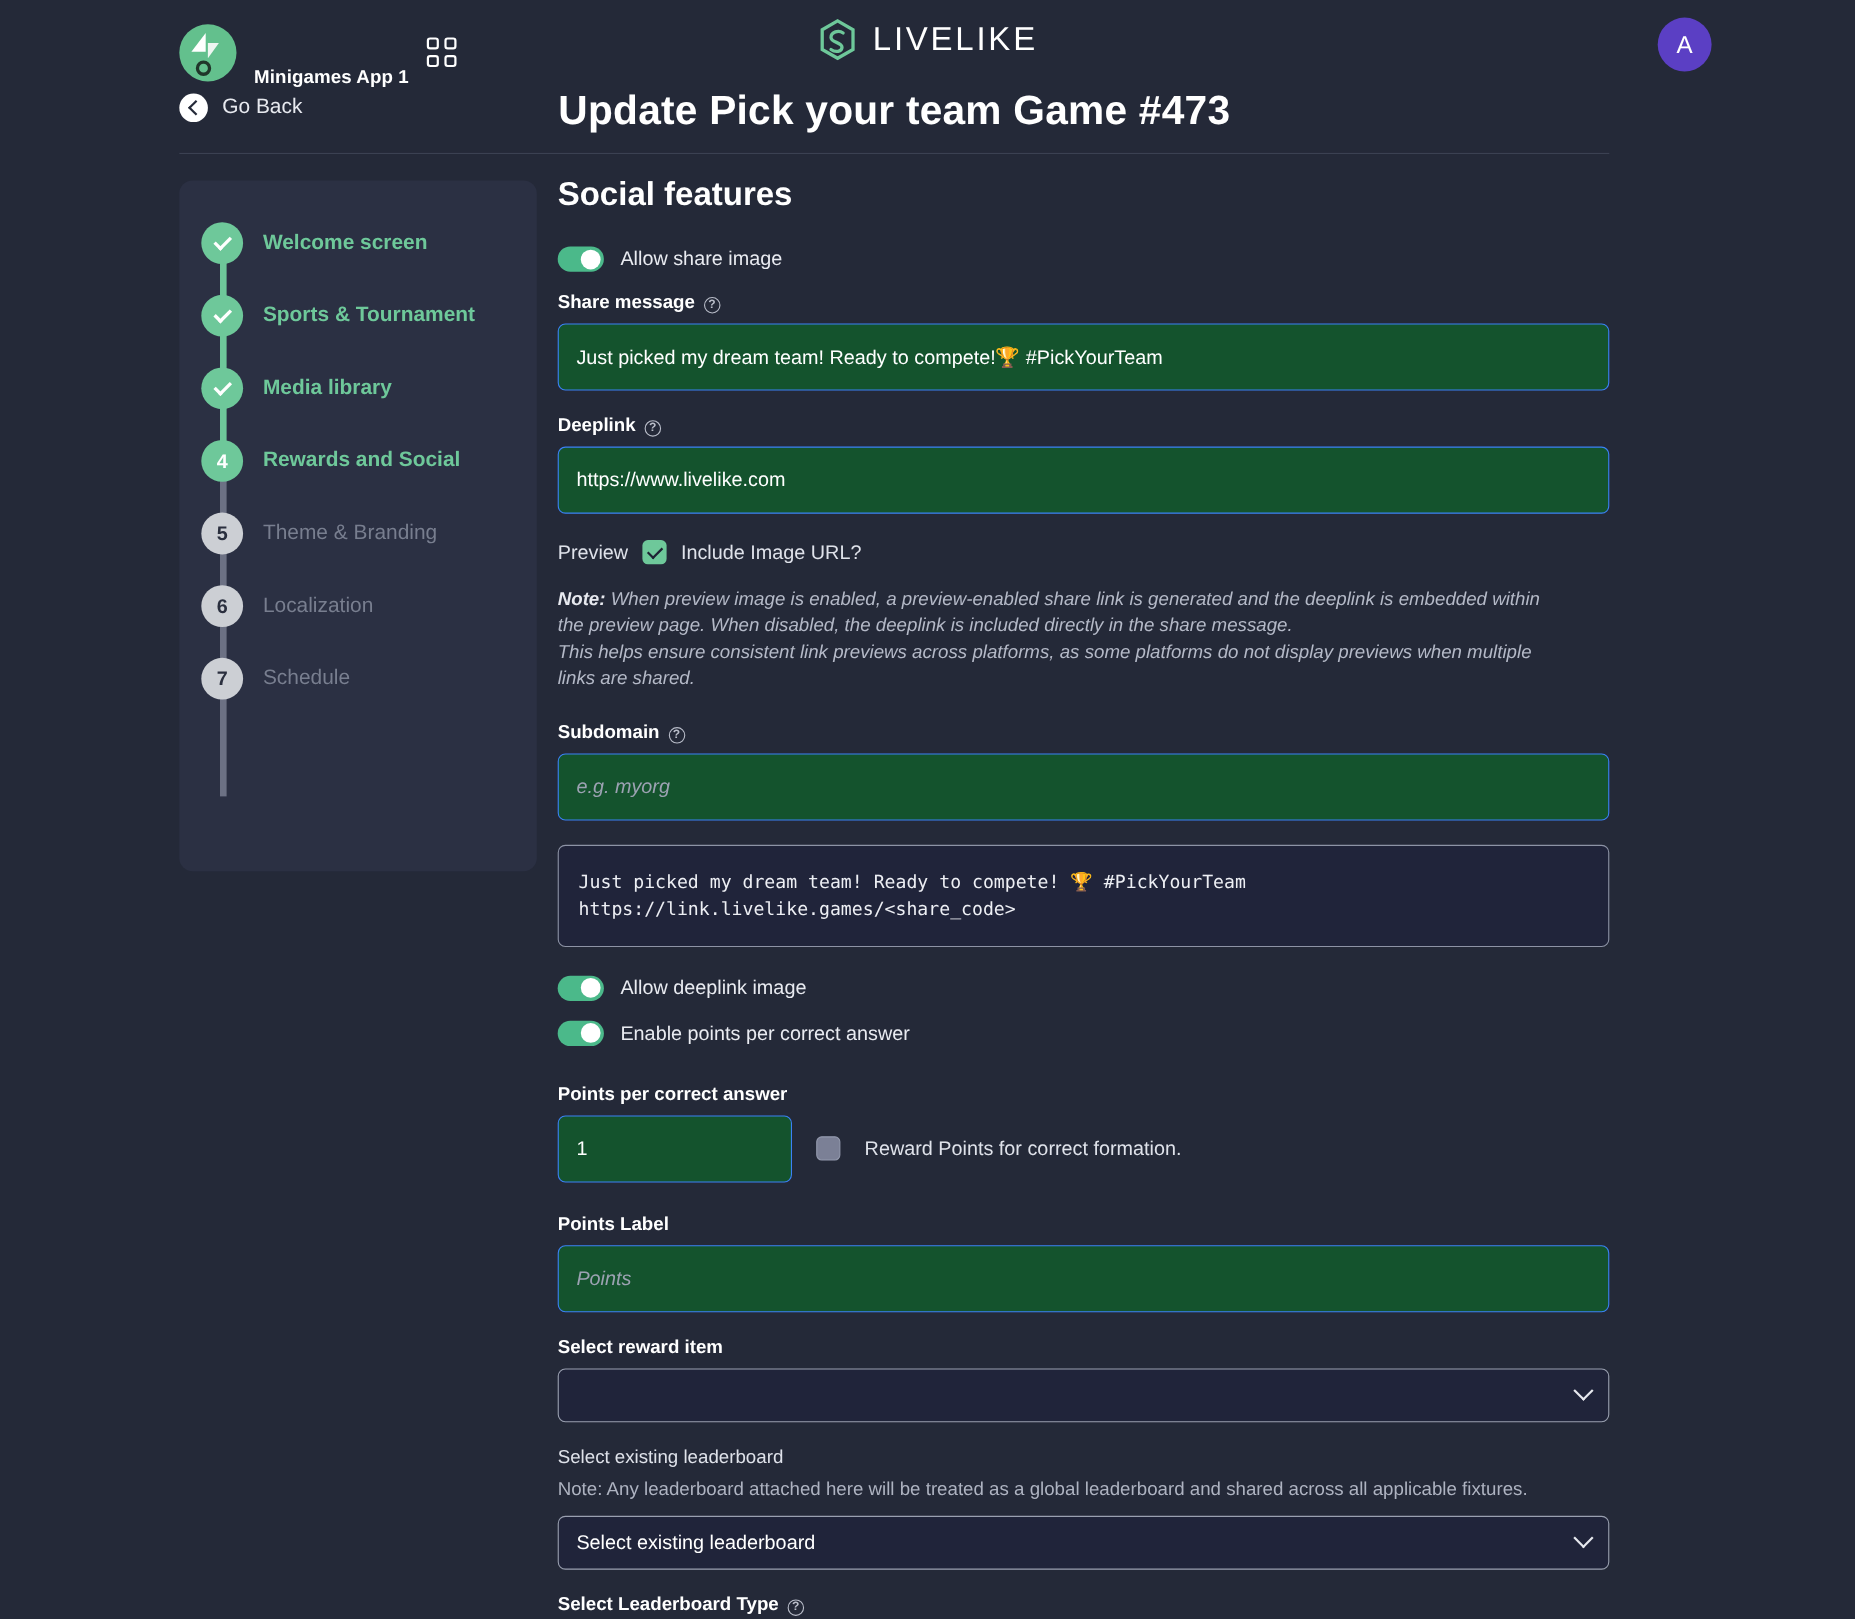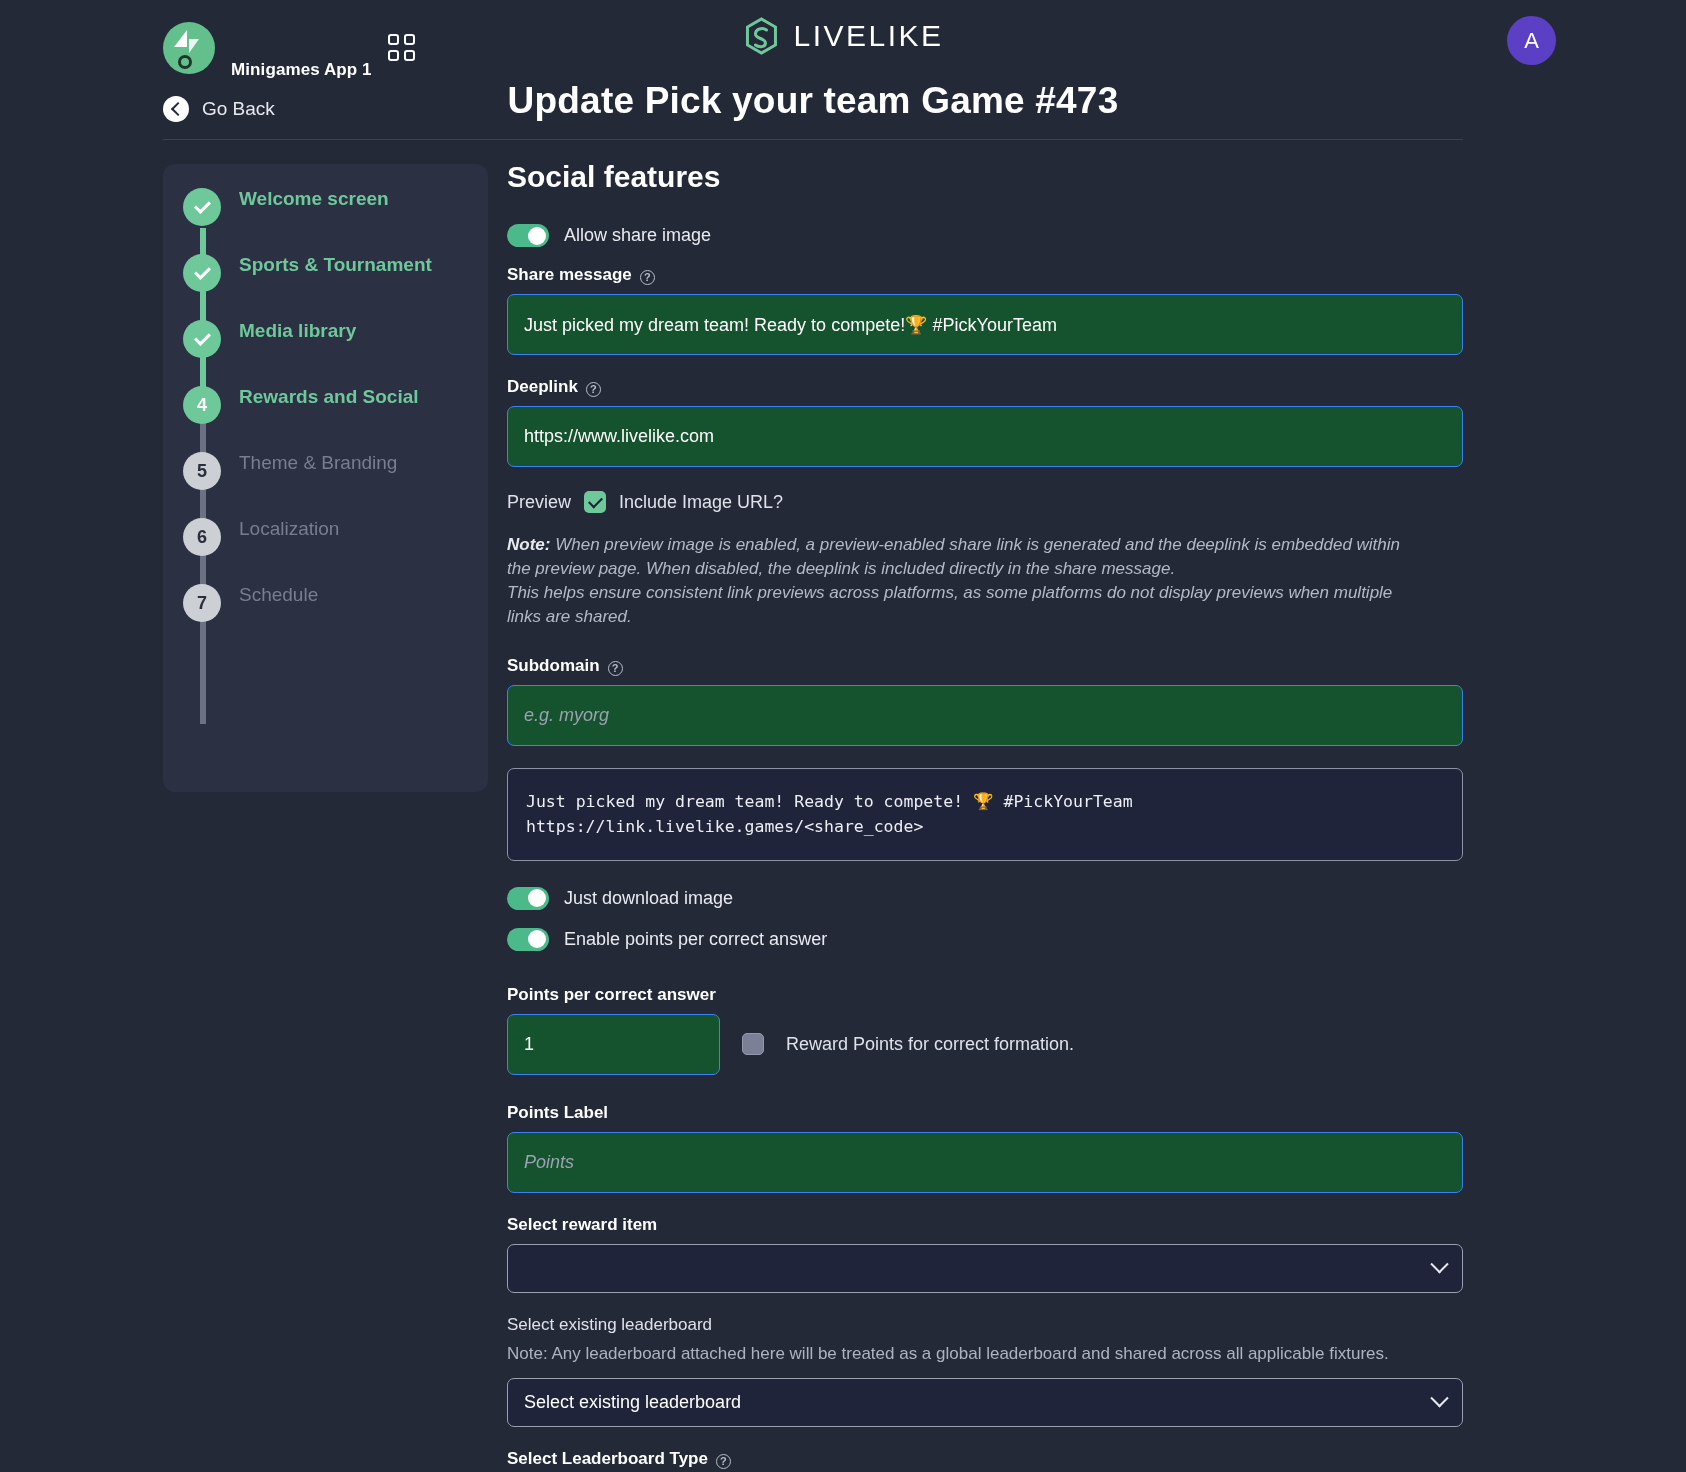--- a/index.html
+++ b/index.html
@@ -77,21 +77,21 @@
     background: #5b3fc4; color: #ffffff;
     display: flex; align-items: center; justify-content: center;
     font-size: 22px; font-weight: 400;
   }
 
   
   .subheader {
     position: absolute; left: 163px; top: 80px; width: 1300px; height: 60px;
   }
   .go-back {
-    position: absolute; left: 0; top: 16px;
+    position: absolute; left: 0; top: 5px;
     display: flex; align-items: center; gap: 13px;
     cursor: pointer;
   }
   .back-circle {
     width: 26px; height: 26px; border-radius: 50%;
     background: #ffffff; position: relative;
   }
   .back-circle:after {
     content: ''; position: absolute;
     left: 10px; top: 8px;
@@ -116,21 +116,21 @@
   
   .sidebar {
     position: absolute; left: 163px; top: 164px;
     width: 325px; height: 628px;
     background: #2b3043; border-radius: 12px;
     padding-top: 24px;
   }
   .step-list { position: relative; padding-left: 20px; }
   .step {
     position: relative;
-    display: flex; align-items: flex-start; gap: 18px;
+    display: flex; align-items: center; gap: 18px;
     height: 66px;
     cursor: pointer;
   }
   .step-marker {
     position: relative; z-index: 2;
     width: 38px; height: 38px; border-radius: 50%;
     display: flex; align-items: center; justify-content: center;
     font-size: 18px; font-weight: 700;
     flex: none;
   }
@@ -389,21 +389,21 @@
       <span>Subdomain</span>
       <span class="help-icon">?</span>
     </div>
     <div class="input placeholder">e.g. myorg</div>
 
     <div class="code-block">Just picked my dream team! Ready to compete! 🏆 #PickYourTeam
 https://link.livelike.games/&lt;share_code&gt;</div>
 
     <div class="row-toggle">
       <div class="toggle"></div>
-      <div class="toggle-label">Just download image</div>
+      <div class="toggle-label">Allow deeplink image</div>
     </div>
 
     <div class="row-toggle">
       <div class="toggle"></div>
       <div class="toggle-label">Enable points per correct answer</div>
     </div>
 
     <div class="gap-16"></div>
 
     <div class="field-label">

